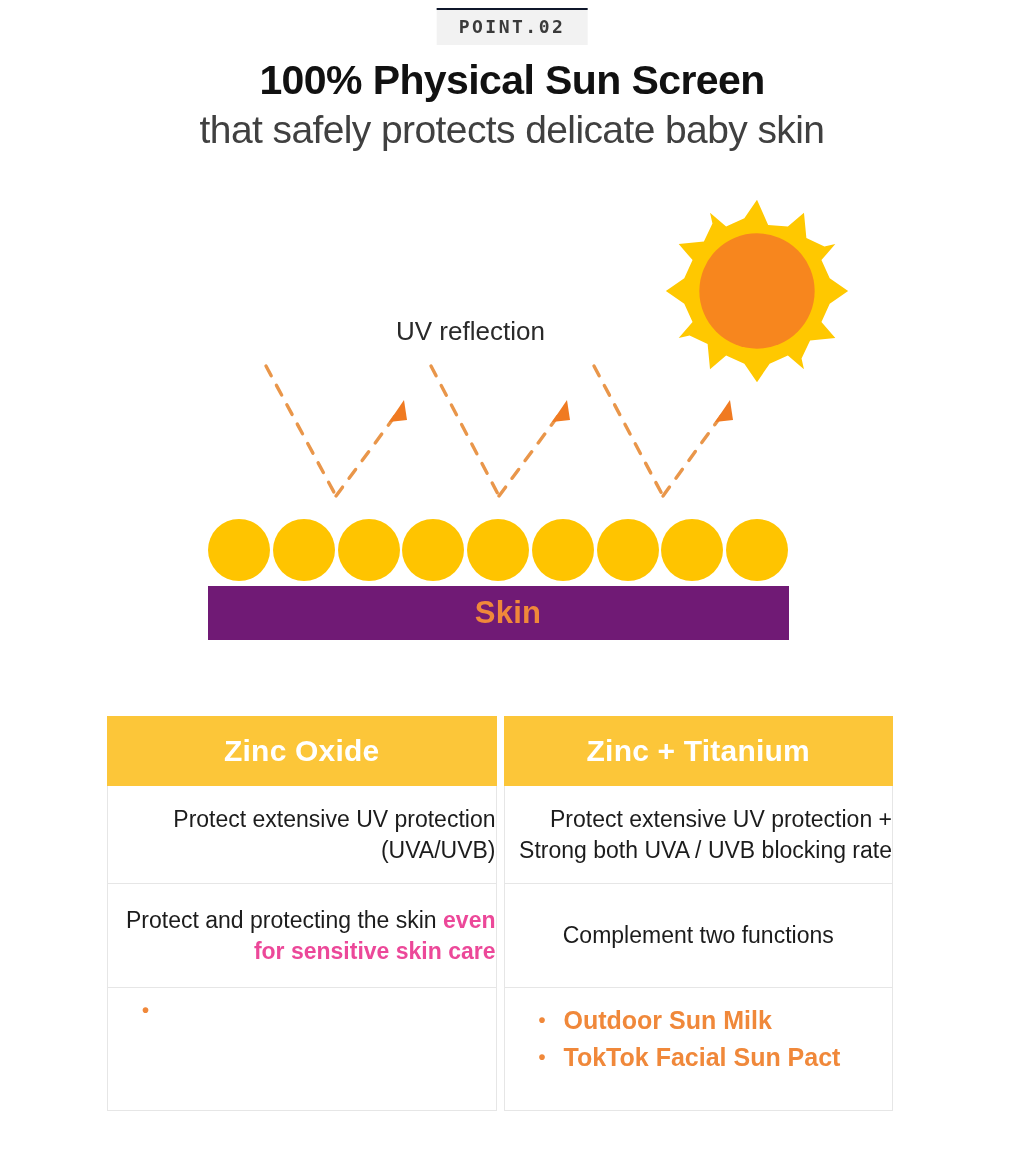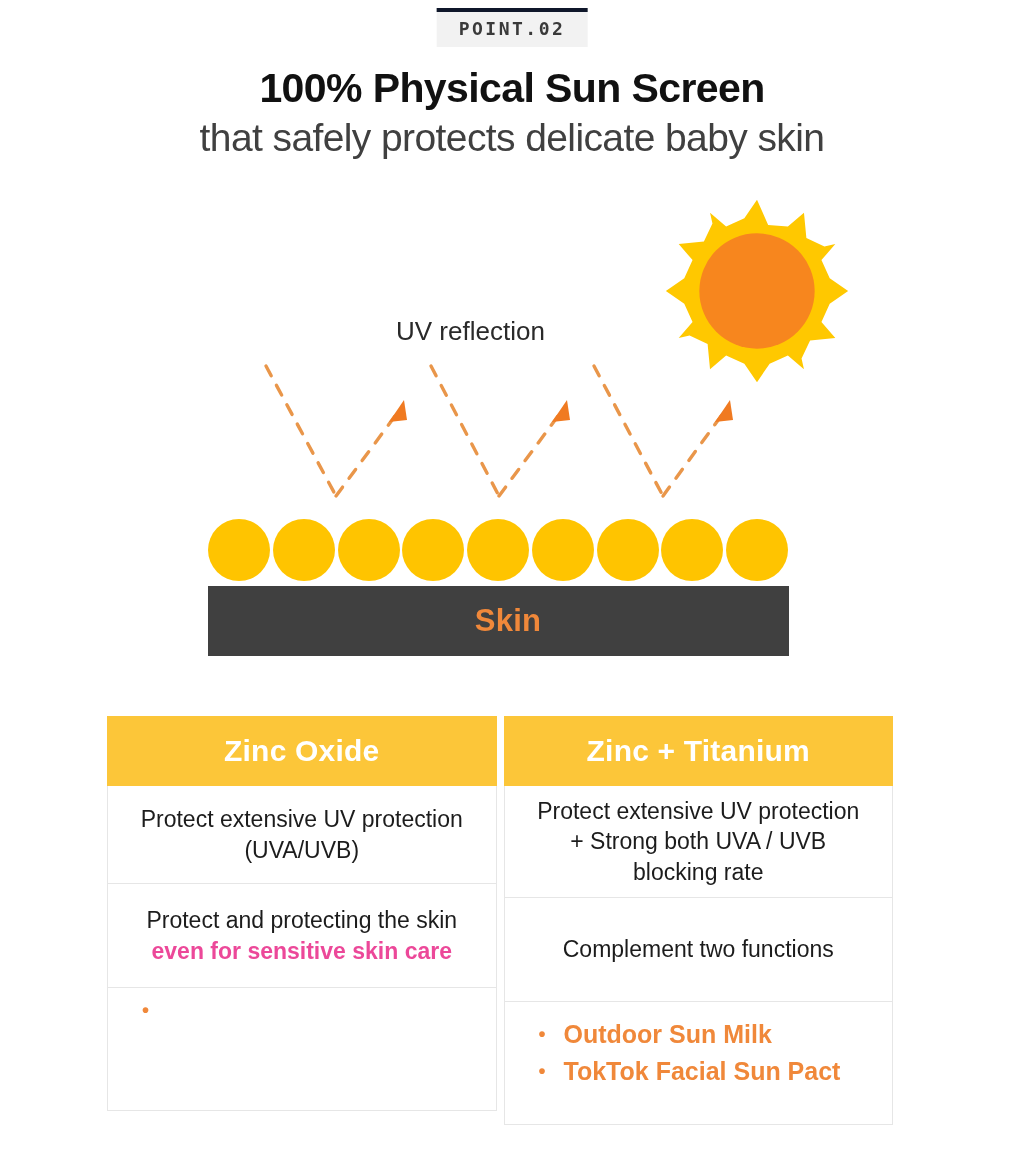--- a/index.html
+++ b/index.html
@@ -19,39 +19,38 @@
     background: #ffffff;
   }
 
   
   .point-badge {
     position: absolute;
     left: 50%;
     transform: translateX(-50%);
     top: 8px;
     background: #f2f2f2;
-    border-top: 4px solid #0f172a;
+    border-top: 2px solid #0f172a;
     padding: 8px 22px 9px 22px;
     font-family: "DejaVu Sans Mono", monospace;
     font-size: 18px;
     font-weight: bold;
     letter-spacing: 2.5px;
     color: #3a3a3a;
     line-height: 1;
     white-space: nowrap;
   }
 
   
   .headline {
     position: absolute;
     top: 56px;
     left: 0;
     width: 100%;
     text-align: center;
-    margin-top: 8px;
   }
   .headline-main {
     font-size: 41px;
     font-weight: bold;
     color: #111111;
     line-height: 1.18;
     letter-spacing: -0.6px;
   }
   .headline-sub {
     font-size: 39px;
@@ -111,22 +110,22 @@
     border-radius: 50%;
     background: #ffc400;
   }
 
   
   .skin-band {
     position: absolute;
     left: 192px;
     top: 406px;
     width: 581px;
-    height: 70px;
-    background: #404040;
+    height: 54px;
+    background: #701a75;
     display: flex;
     align-items: center;
     justify-content: center;
     padding-left: 19px;
   }
   .skin-label {
     font-size: 31px;
     font-weight: bold;
     color: #f0883a;
     letter-spacing: 0.3px;
@@ -157,22 +156,22 @@
     font-weight: bold;
     letter-spacing: 0.2px;
   }
   .cell {
     border-left: 1px solid #e6e6e6;
     border-right: 1px solid #e6e6e6;
     border-bottom: 1px solid #e6e6e6;
     display: flex;
     align-items: center;
     justify-content: center;
-    text-align: center;
-    padding: 10px 24px;
+    text-align: right;
+    padding: 10px 0;
     font-size: 23px;
     color: #1c1c1c;
     line-height: 1.32;
   }
   .cell.r1 { min-height: 98px; }
   .cell.r2 { min-height: 104px; }
   .cell.r3 { min-height: 123px; }
 
   .hl-orange { color: #ec4899; font-weight: bold; }
 

